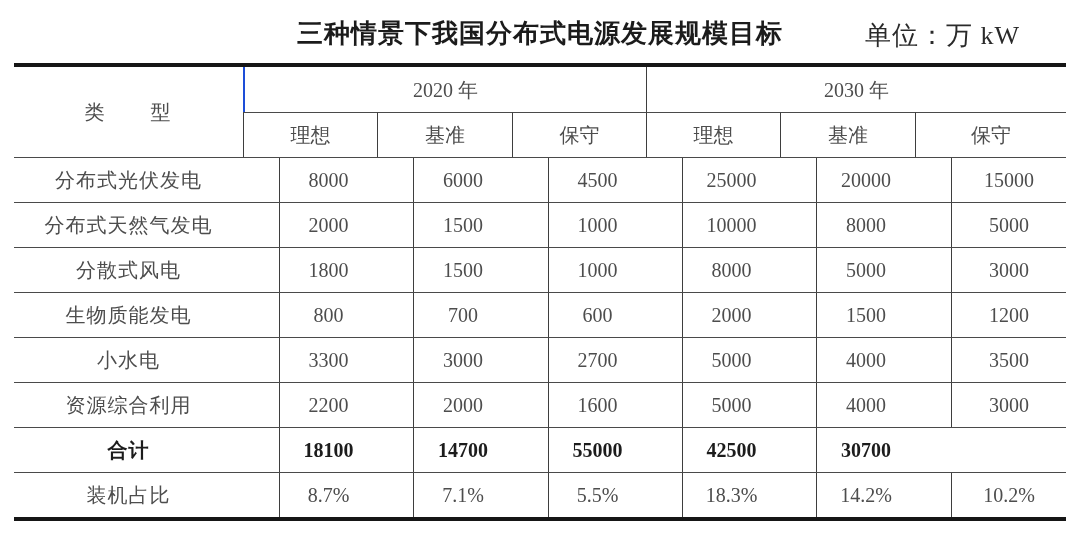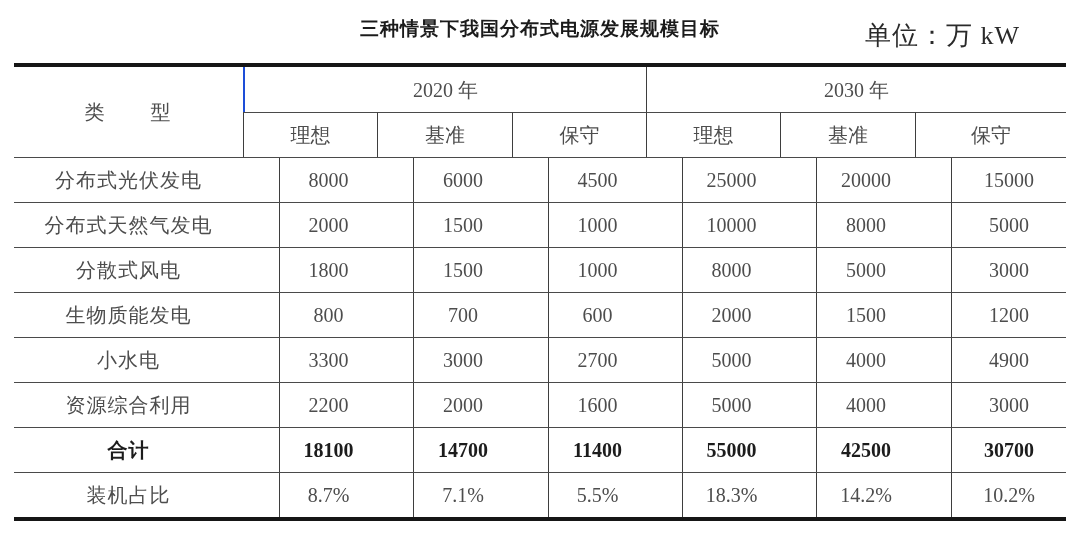--- a/index.html
+++ b/index.html
@@ -9,21 +9,21 @@
     font-family:"Liberation Serif","DejaVu Serif",serif;
     color:#4d4d4d;
   }
   .page { position:absolute; inset:0; background:#ffffff; }
 
   
   .header-bar { position:absolute; top:12px; left:14px; width:1052px; height:40px; }
   .page-title {
     position:absolute; left:0; right:0; top:4px; text-align:center;
     font-family:"Liberation Sans","DejaVu Sans",sans-serif;
-    font-weight:bold; font-size:19px; color:#1b1b1b; letter-spacing:1px;
+    font-weight:bold; font-size:26px; color:#1b1b1b; letter-spacing:1px;
   }
   .unit-label {
     position:absolute; right:46px; top:6px;
     font-size:26px; color:#2a2a2a; letter-spacing:1px;
   }
 
   
   .tbl {
     position:absolute; top:63px; left:14px; width:1052px;
     border-top:4px solid #161616; border-bottom:4px solid #161616;
@@ -110,36 +110,35 @@
           <div class="cell value-cell">1500</div>
           <div class="cell value-cell">1200</div>
         </div>
         <div class="trow grid-cols">
           <div class="cell label-cell">小水电</div>
           <div class="cell value-cell">3300</div>
           <div class="cell value-cell">3000</div>
           <div class="cell value-cell">2700</div>
           <div class="cell value-cell">5000</div>
           <div class="cell value-cell">4000</div>
-          <div class="cell value-cell">4900</div>
+          <div class="cell value-cell">3500</div>
         </div>
         <div class="trow grid-cols">
           <div class="cell label-cell">资源综合利用</div>
           <div class="cell value-cell">2200</div>
           <div class="cell value-cell">2000</div>
           <div class="cell value-cell">1600</div>
           <div class="cell value-cell">5000</div>
           <div class="cell value-cell">4000</div>
           <div class="cell value-cell">3000</div>
         </div>
         <div class="trow grid-cols bold">
           <div class="cell label-cell">合计</div>
           <div class="cell value-cell">18100</div>
           <div class="cell value-cell">14700</div>
-          <div class="cell value-cell">11400</div>
           <div class="cell value-cell">55000</div>
           <div class="cell value-cell">42500</div>
           <div class="cell value-cell">30700</div>
         </div>
         <div class="trow grid-cols">
           <div class="cell label-cell">装机占比</div>
           <div class="cell value-cell">8.7%</div>
           <div class="cell value-cell">7.1%</div>
           <div class="cell value-cell">5.5%</div>
           <div class="cell value-cell">18.3%</div>

